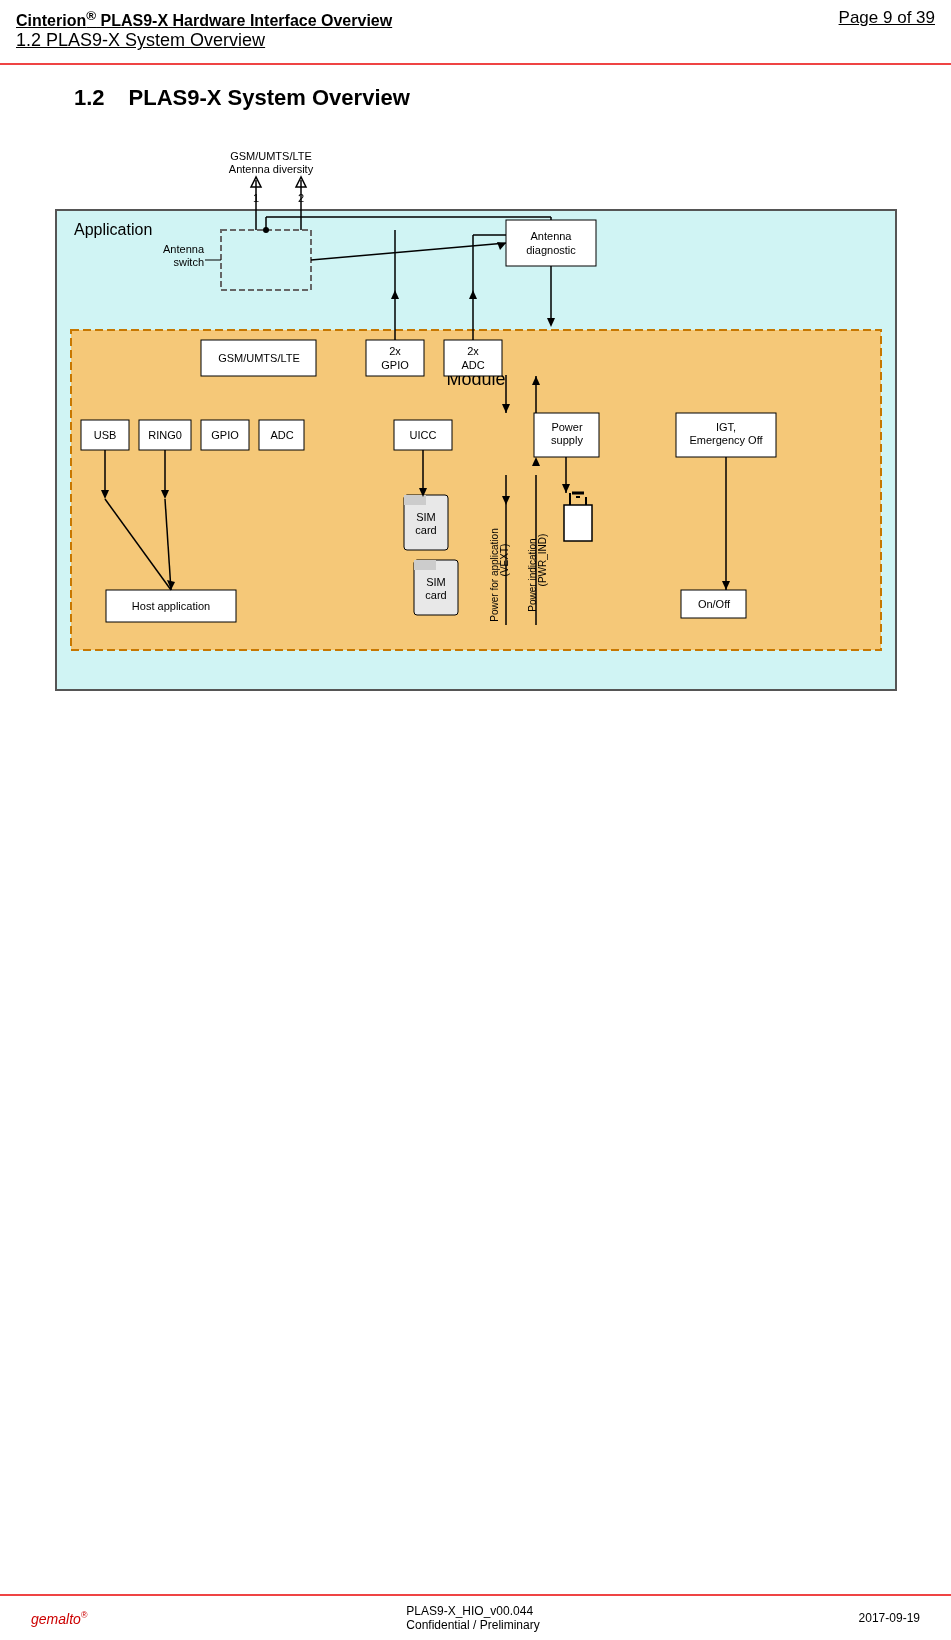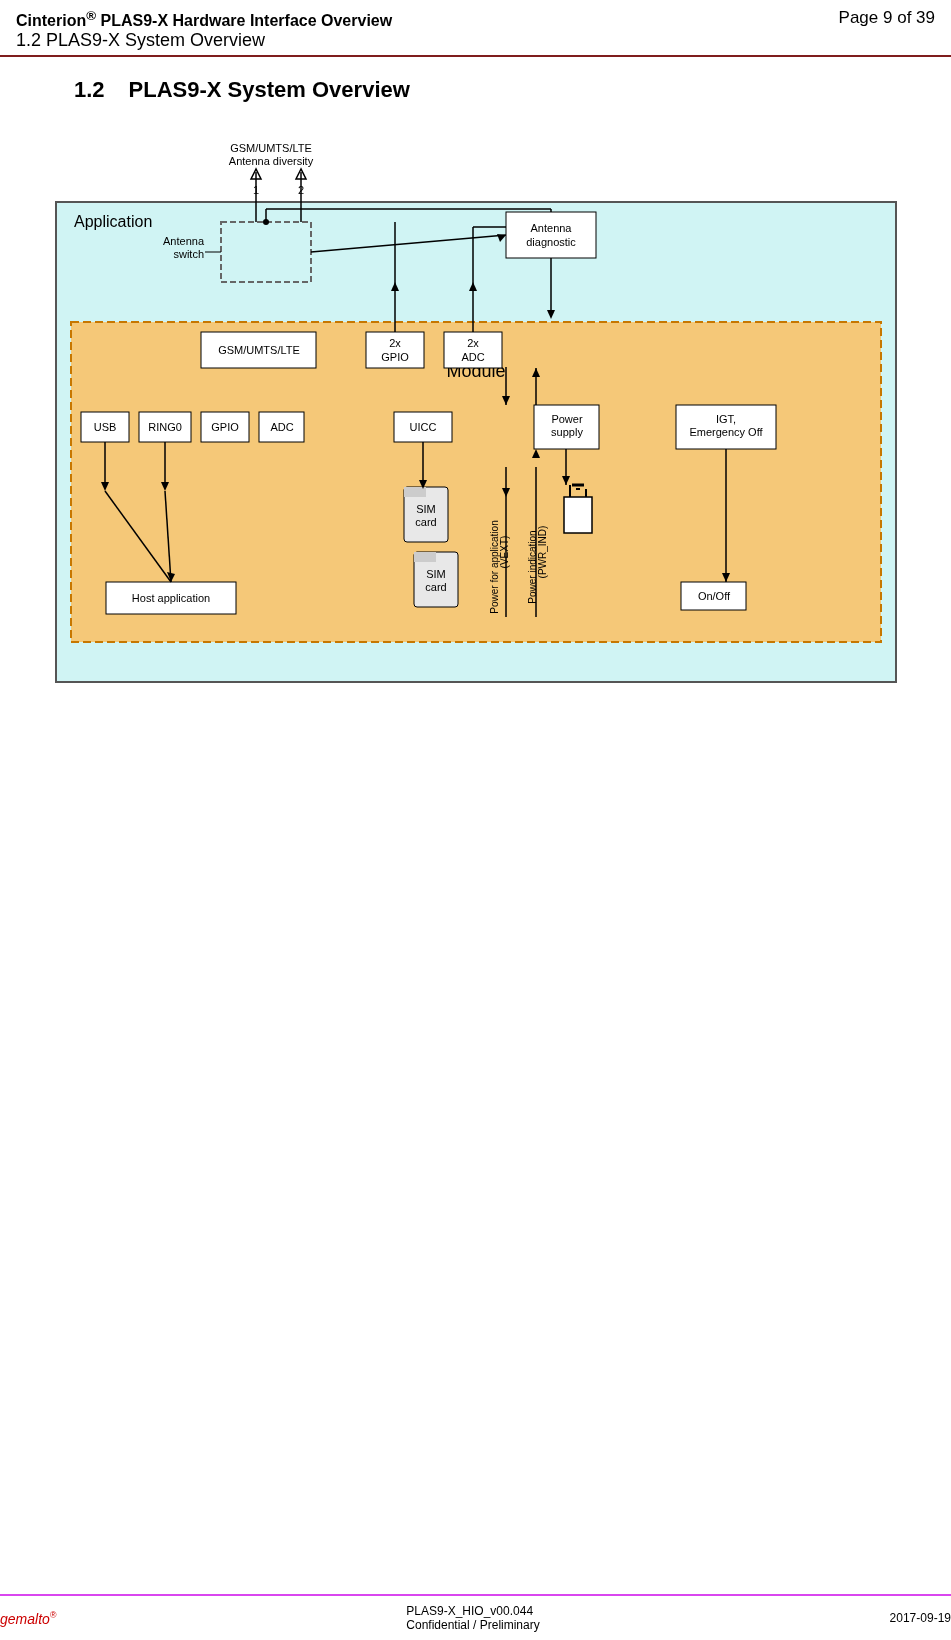--- a/index.html
+++ b/index.html
@@ -11,22 +11,23 @@
       font-size: 13px;
       color: #000;
       position: relative;
     }
 
     
     .header {
       display: flex;
       justify-content: space-between;
       align-items: flex-start;
-      padding: 8px 16px 4px 16px;
-      border-bottom: 2px solid #7f1d1d;
+      padding: 8px 16px 12px 16px;
+      border-bottom: 2px solid #ef4444;
+      text-decoration: underline;
     }
     .header-left {
       font-size: 15px;
       font-weight: bold;
     }
     .header-left .doc-title {
       font-size: 16px;
       font-weight: bold;
     }
     .header-left .doc-subtitle {
@@ -74,22 +75,22 @@
     .figure-caption strong {
       font-weight: bold;
     }
 
     
     .footer {
       position: absolute;
       bottom: 0;
       left: 0;
       right: 0;
-      border-top: 2px solid #d946ef;
-      padding: 8px 0;
+      border-top: 2px solid #ef4444;
+      padding: 8px 31px;
       display: flex;
       justify-content: space-between;
       align-items: center;
     }
     .footer-logo {
       font-size: 14px;
       font-style: italic;
       color: #c00;
     }
     .footer-center {

